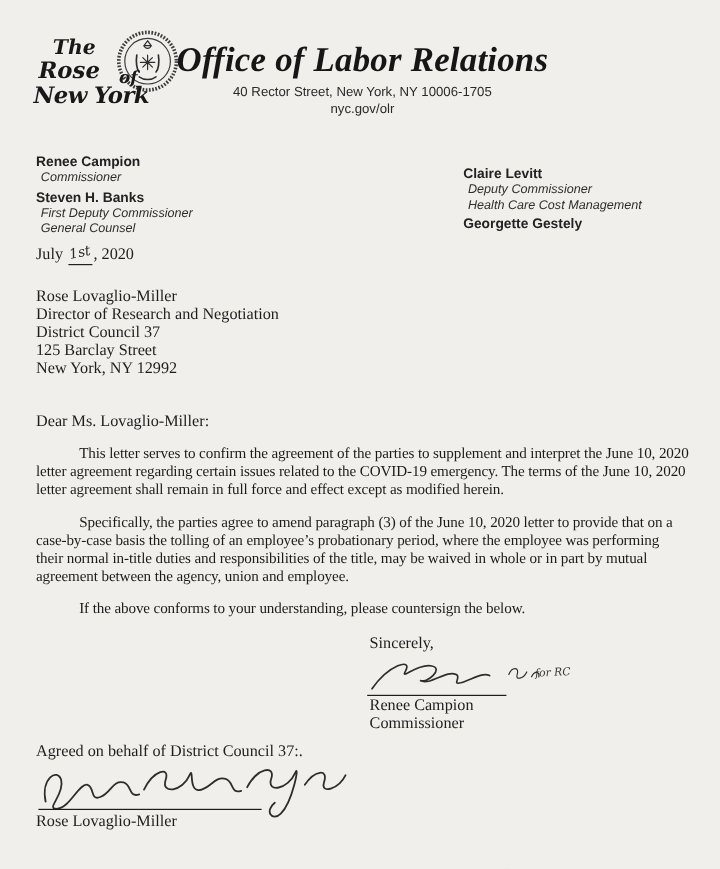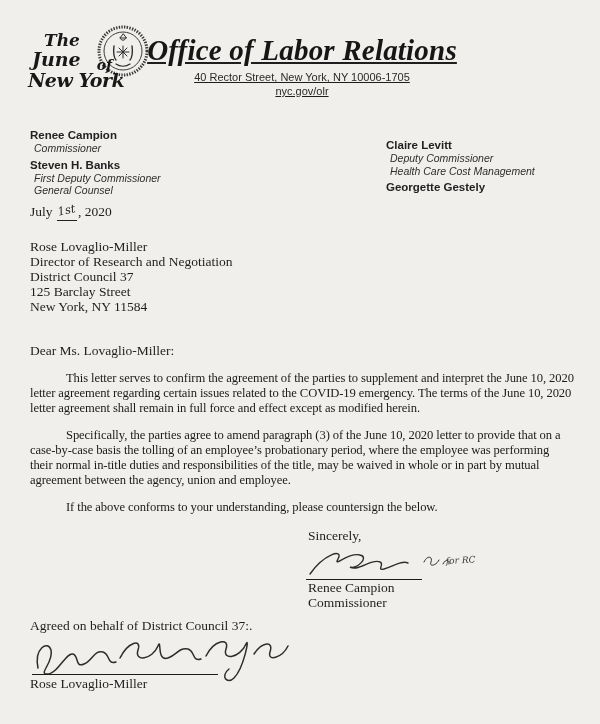--- a/index.html
+++ b/index.html
@@ -10,21 +10,21 @@
     height: 724px;
     margin: 0 auto;
     background: #f1efec;
     color: #1e1e1e;
     overflow: hidden;
     font-family: "Liberation Serif", serif;
     padding: 26px 26px 0 30px;
   }
 
   
-  .letterhead { position: relative; height: 86px; text-decoration: underline; }
+  .letterhead { position: relative; height: 86px; }
   .logo { position: absolute; left: -2px; top: 6px; width: 122px; height: 80px; }
   .logo-text {
     position: relative; z-index: 2;
     font-family: "DejaVu Serif", serif;
     font-style: italic; font-weight: bold;
     color: #181818; line-height: 1;
   }
   .logo-line1 { font-size: 17px; margin-left: 16px; }
   .logo-line2 { font-size: 19px; margin-left: 4px; margin-top: 1px; }
   .logo-of   { font-size: 14px; display: inline-block; transform: translateY(4px); margin-left: 16px; }
@@ -99,21 +99,21 @@
       <svg class="seal" width="54" height="54" viewBox="0 0 54 54">
         <circle cx="27" cy="27" r="24" fill="none" stroke="#3b3b3b" stroke-width="3" stroke-dasharray="1.4 1.3"></circle>
         <circle cx="27" cy="27" r="19" fill="none" stroke="#3b3b3b" stroke-width="1"></circle>
         <path class="ink" d="M27 10 l-3 4 h6 z M24 14 c1,3 5,3 6,0" stroke-width="1"></path>
         <path class="ink" d="M18 22 c-1,6 0,12 2,14 M36 22 c1,6 0,12 -2,14" stroke-width="1.4"></path>
         <path class="ink" d="M23 24 l8 8 M31 24 l-8 8 M27 22 v12 M21 28 h12" stroke-width="1"></path>
         <path class="ink" d="M20 40 c4,3 10,3 14,0" stroke-width="1.2"></path>
       </svg>
       <div class="logo-text">
         <div class="logo-line1">The</div>
-        <div class="logo-line2"><span>June</span><span class="logo-of">of</span></div>
+        <div class="logo-line2"><span>Rose</span><span class="logo-of">of</span></div>
         <div class="logo-line3">New York</div>
       </div>
     </div>
     <div class="header-center">
       <div class="org-title">Office of Labor Relations</div>
       <div class="org-address">40 Rector Street, New York, NY 10006-1705</div>
       <div class="org-site">nyc.gov/olr</div>
     </div>
   </div>
 
@@ -141,21 +141,21 @@
     </div>
   </div>
 
   <div class="date-line"><span>July</span> <span class="day-blank"><span class="day-hand">1st</span></span><span>, 2020</span></div>
 
   <div class="recipient">
     <div>Rose Lovaglio-Miller</div>
     <div>Director of Research and Negotiation</div>
     <div>District Council 37</div>
     <div>125 Barclay Street</div>
-    <div>New York, NY 11584</div>
+    <div>New York, NY 12992</div>
   </div>
 
   <div class="salutation">Dear Ms. Lovaglio-Miller:</div>
 
   <p class="body-par">This letter serves to confirm the agreement of the parties to supplement and interpret the June 10, 2020 letter agreement regarding certain issues related to the COVID-19 emergency. The terms of the June 10, 2020 letter agreement shall remain in full force and effect except as modified herein.</p>
   <p class="body-par">Specifically, the parties agree to amend paragraph (3) of the June 10, 2020 letter to provide that on a case-by-case basis the tolling of an employee’s probationary period, where the employee was performing their normal in-title duties and responsibilities of the title, may be waived in whole or in part by mutual agreement between the agency, union and employee.</p>
   <p class="body-par">If the above conforms to your understanding, please countersign the below.</p>
 
   <div class="closing">
     <div>Sincerely,</div>

